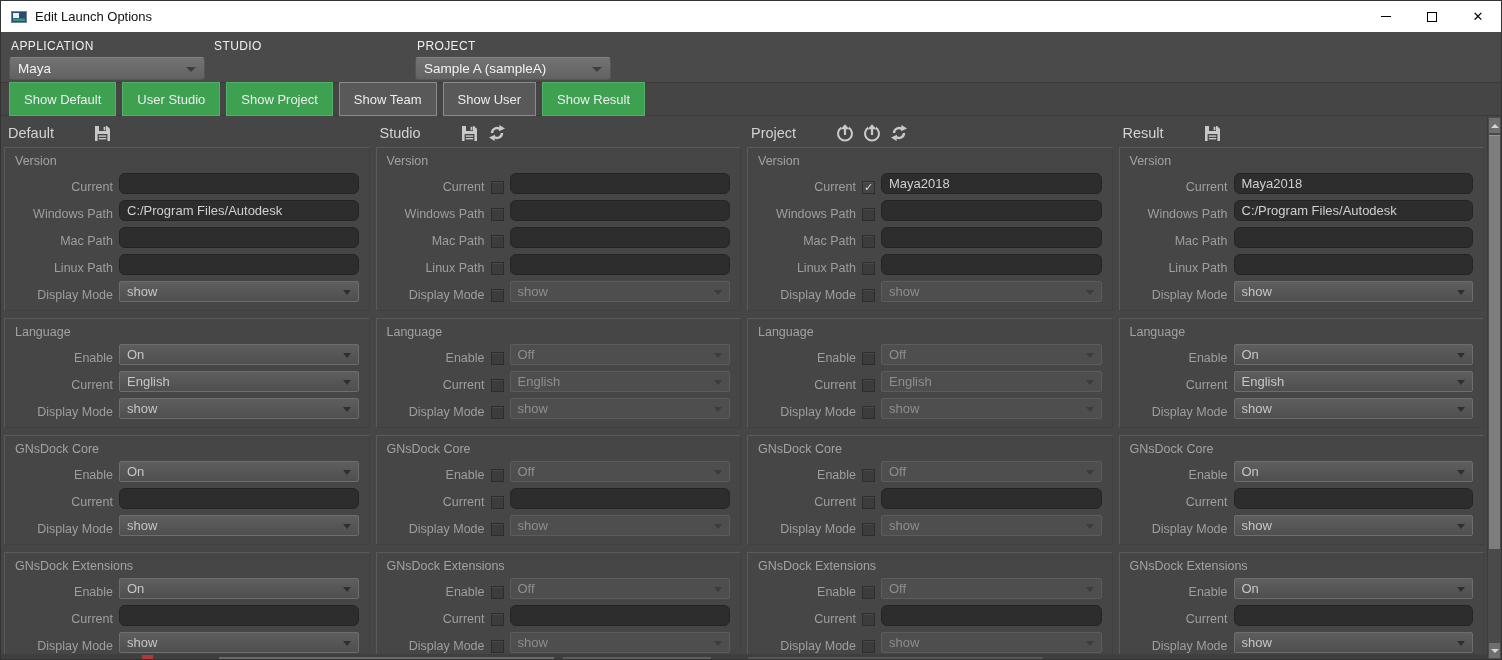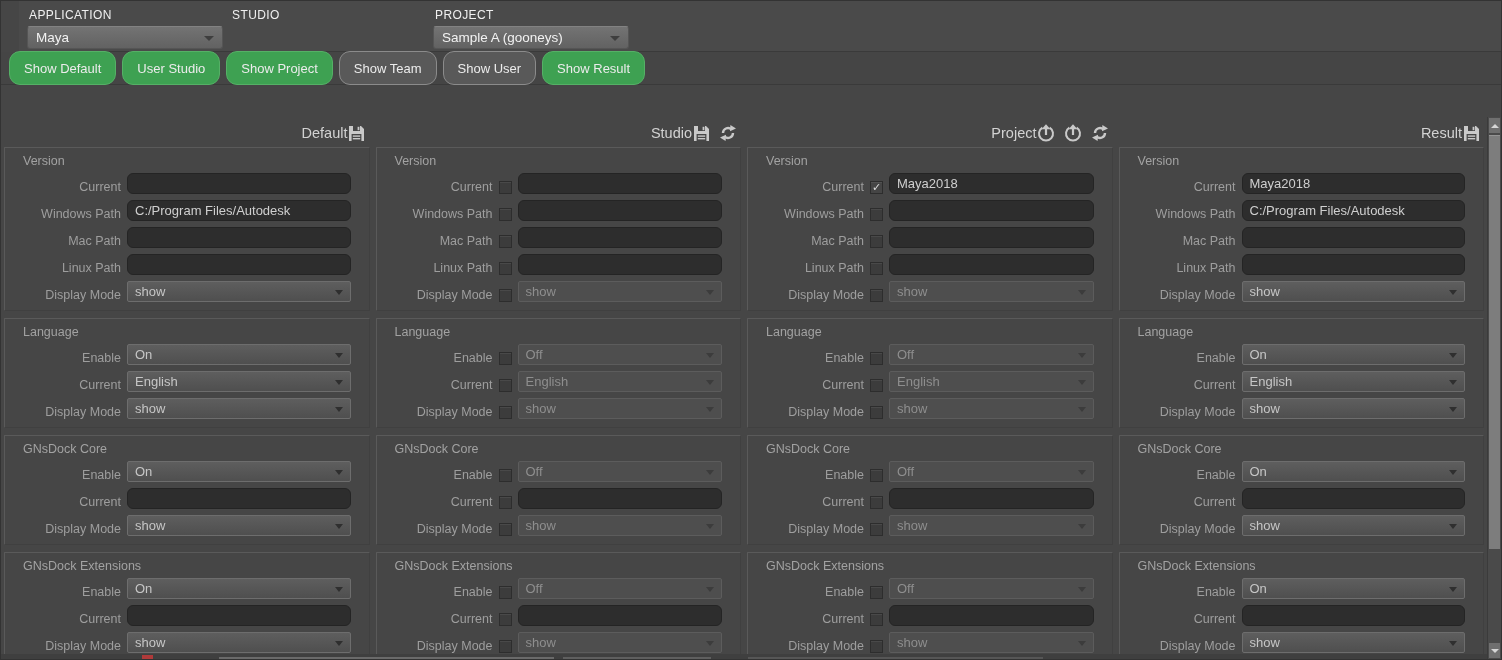--- a/index.html
+++ b/index.html
@@ -11,49 +11,49 @@
   
   .titlebar { height:31px; background:#ffffff; display:flex; align-items:center; }
   .titlebar .appicon { margin:0 8px 0 10px; width:16px; height:16px; flex:none; }
   .titlebar .title { font-size:13px; color:#111; flex:1 1 auto; }
   .winbtn { width:46px; height:31px; display:flex; align-items:center; justify-content:center; flex:none; }
   .glyph-min { width:10px; border-top:1px solid #000; display:block; }
   .glyph-max { width:10px; height:10px; border:1px solid #000; display:block; }
   .glyph-close { font-size:13px; color:#000; line-height:1; }
 
   
-  .selbar { height:51px; background:#4a4a4a; border-bottom:1px solid #3a3a3a; padding:5px 8px 0; display:flex; gap:7px;margin-left:18px; }
+  .selbar { height:51px; background:#4a4a4a; border-bottom:1px solid #3a3a3a; padding:5px 8px 0; display:flex; gap:7px; }
   .selgroup { width:196px; }
   .selgroup .slabel { font-size:12px; color:#f0f0f0; letter-spacing:.4px; margin:2px 0 4px 2px; }
   .topsel { position:relative; height:23px; background:linear-gradient(#737373,#626262);
     border:1px solid #555; border-top-color:#828282; border-radius:3px;
     color:#f2f2f2; font-size:13.5px; line-height:21px; padding:0 24px 0 8px;
     white-space:nowrap; overflow:hidden; }
   .topsel .arrow { position:absolute; right:8px; top:9px; width:0; height:0;
     border-left:5px solid transparent; border-right:5px solid transparent; border-top:5px solid #3e3e3e; }
 
   
   .btnrow { height:33px; background:#454545; border-bottom:1px solid #3a3a3a;
     display:flex; gap:6px; align-items:center; padding:0 8px; }
   .show-btn { height:23px; padding:16px 14px; font-size:13px; color:#ececec;
-    background:#595959; border:1px solid #8b8b8b; border-radius:11px;
+    background:#595959; border:1px solid #8b8b8b; border-radius:0;
     display:flex; align-items:center; white-space:nowrap; }
   .show-btn.green { background:#3ea152; border-color:#55b066; }
 
   
   .main { position:absolute; top:116px; left:0; right:14px; bottom:0;
     display:flex; gap:4px; padding:0 2px; background:#464646; overflow:hidden; }
   .column { flex:1 1 0; min-width:0; }
-  .col-header { height:30px; display:flex; align-items:center; justify-content:flex-end; padding:2px 5px 0 5px; }
+  .col-header { height:30px; display:flex; align-items:center; justify-content:flex-start; padding:2px 5px 0 5px;gap:40px; }
   .col-title { font-size:14.5px; color:#d2d2d2; }
   .col-icons { display:flex; gap:9px; align-items:center; }
   .hicon { width:18px; height:18px; display:flex; align-items:center; justify-content:center; }
 
   .section { border:1px solid #5a5a5a; border-bottom-color:#404040; border-right-color:#404040;
-    border-radius:1px; padding:4px 18px 6px; margin:0 1px 7px 1px; }
+    border-radius:1px; padding:4px 10px 6px; margin:0 1px 7px 1px; }
   .section-title { font-size:12.5px; color:#a2a2a2; height:18px; line-height:18px; margin-bottom:3px; }
   .row { display:flex; align-items:flex-end; gap:6px; height:21px; margin-bottom:6px; }
   .row:last-child { margin-bottom:2px; }
   .flabel { width:98px; flex:none; text-align:right; font-size:12.5px; color:#9e9e9e; white-space:nowrap; }
 
   .cb { width:13px; height:13px; flex:none; background:#3c3c3c; border:1px solid #2d2d2d;
     box-shadow:inset 0 1px rgba(255,255,255,.07); display:flex; align-items:center; justify-content:center; }
   .cb.checked { background:#454545; }
   .cb.checked::after { content:"\2713"; color:#dcdcdc; font-size:11px; line-height:11px; }
 
@@ -83,36 +83,55 @@
 
   
   .clip-strip { position:absolute; left:0; right:14px; bottom:0; height:5px; background:#3f3f3f; }
   .clip-strip i { position:absolute; bottom:0; height:3px; display:block; }
 </style>
 </head>
 <body>
 
 <div class="window">
 
+  <div class="titlebar">
+    <span class="appicon">
+      <svg width="16" height="16" viewBox="0 0 16 16">
+        <rect x="0.5" y="2.5" width="15" height="11" fill="#2b4a6f" stroke="#6e86a0"></rect>
+        <rect x="2" y="4" width="6" height="5" fill="#e8f0f5"></rect>
+        <rect x="2" y="9.5" width="12" height="2.5" fill="#3f8f7a"></rect>
+      </svg>
+    </span>
+    <span class="title">Edit Launch Options</span>
+    <span class="winbtn">
+        <span class="glyph-min"></span>
+      </span>
+    <span class="winbtn">
+        <span class="glyph-max"></span>
+      </span>
+    <span class="winbtn">
+        <span class="glyph-close">✕</span>
+      </span>
+  </div>
 
   <div class="selbar">
     <div class="selgroup">
       <div class="slabel">APPLICATION</div>
       <div class="topsel">
         <span>Maya</span>
         <i class="arrow"></i>
       </div>
     </div>
     <div class="selgroup">
       <div class="slabel">STUDIO</div>
     </div>
     <div class="selgroup">
       <div class="slabel">PROJECT</div>
       <div class="topsel">
-        <span>Sample A (gooneys)</span>
+        <span>Sample A (sampleA)</span>
         <i class="arrow"></i>
       </div>
     </div>
   </div>
 
   <div class="btnrow">
     <button class="show-btn green">Show Default</button>
     <button class="show-btn green">User Studio</button>
     <button class="show-btn green">Show Project</button>
     <button class="show-btn">Show Team</button>

